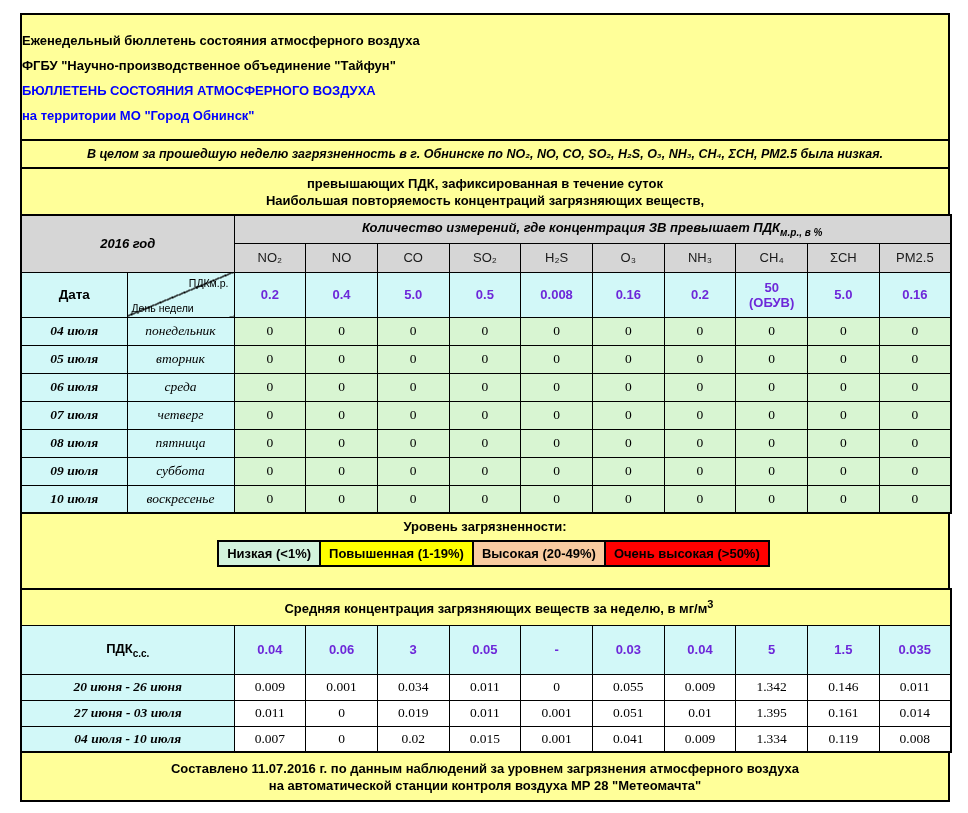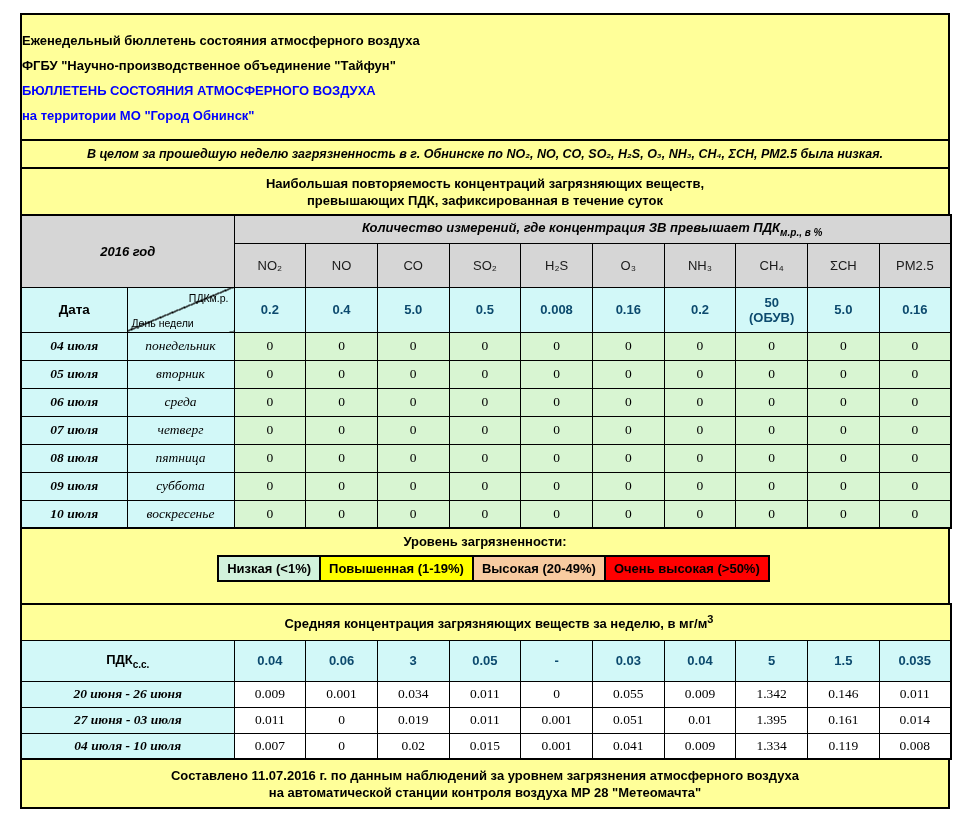--- a/index.html
+++ b/index.html
@@ -21,49 +21,49 @@
 
   table { border-collapse:collapse; table-layout:fixed; width:930px; margin-top:-2px; background:#fff; }
   th, td { border:1px solid #000; padding:0 2px; text-align:center; vertical-align:middle; overflow:hidden; }
   table { border:2px solid #000; }
 
   .gray  { background:#D6D6D6; }
   .cyan  { background:#D2F8F8; }
   .green { background:#D8F5D2; }
 
   tr.hr1  { height:28px; }
-  tr.hr2  { height:44px; }
+  tr.hr2  { height:29px; }
   tr.pdkr { height:45px; }
   tr.data { height:28px; }
 
   .year   { font-weight:bold; font-style:italic; font-size:13px; }
   .mhdr   { font-weight:bold; font-style:italic; font-size:13px; }
   .mhdr sub, .pdkss sub { font-size:10px; }
   .poll   { font-size:13px; font-weight:normal; color:#1a1a1a; }
   .datlbl { font-weight:bold; font-size:13.5px; }
-  .blueval{ color:#0c4a6e; font-weight:bold; font-size:13px; white-space:pre-line; line-height:15px; }
+  .blueval{ color:#6d28d9; font-weight:bold; font-size:13px; white-space:pre-line; line-height:15px; }
 
   .serifb { font-family:"Liberation Serif","DejaVu Serif",serif; font-style:italic; font-weight:bold; font-size:13.5px; }
   .serifi { font-family:"Liberation Serif","DejaVu Serif",serif; font-style:italic; font-weight:normal; font-size:13.5px; }
   .serifn { font-family:"Liberation Serif","DejaVu Serif",serif; font-size:13.5px; }
 
   .diag { position:relative;
           background:linear-gradient(to bottom right, rgba(0,0,0,0) calc(50% - 1px), #000 calc(50% - 1px), #000 calc(50% + 0.4px), rgba(0,0,0,0) calc(50% + 0.4px)), #D2F8F8; }
   .diag .dtop { position:absolute; top:4px; right:5px; font-size:10.5px; }
   .diag .dbot { position:absolute; bottom:3px; left:4px; font-size:10.5px; }
 
   .legend-box { padding:5px 0 21px; }
   .legend-title { text-align:center; font-weight:bold; font-size:13px; margin-bottom:6px; }
   .legend-row { display:flex; justify-content:center; }
   .lg { border:2px solid #000; margin-left:-2px; padding:4px 8px; font-weight:bold; font-size:13px; white-space:nowrap; }
   .lg:first-child { margin-left:17px; }
 
   .t2hdr { background:#FFFF99; font-weight:bold; font-size:13px; height:36px;padding-left:28px; }
   .t2hdr sup { font-size:11px; }
-  tr.pdkssr { height:41px; }
+  tr.pdkssr { height:49px; }
   tr.t2data { height:26px;padding-left:13px; }
   .pdkss { font-weight:bold; font-size:13px; }
 
   .footer-box { padding:7px 0 6px; text-align:center; font-weight:bold; font-size:13px; line-height:17px; }
 </style>
 </head>
 <body>
 
 <div class="doc">
 
@@ -72,22 +72,22 @@
     <div class="ln">ФГБУ "Научно-производственное объединение "Тайфун"</div>
     <div class="ln blue">БЮЛЛЕТЕНЬ СОСТОЯНИЯ АТМОСФЕРНОГО ВОЗДУХА</div>
     <div class="ln blue">на территории МО "Город Обнинск"</div>
   </div>
 
   <div class="sec intro-box">
     <p>В целом за прошедшую неделю загрязненность в г. Обнинске по NO₂, NO, CO, SO₂, H₂S, O₃, NH₃, CH₄, ΣCH, PM2.5 была низкая.</p>
   </div>
 
   <div class="sec sec-title">
+    <div>превышающих ПДК, зафиксированная в течение суток</div>
     <div>Наибольшая повторяемость концентраций загрязняющих веществ,</div>
-    <div>превышающих ПДК, зафиксированная в течение суток</div>
   </div>
 
   <table>
     <colgroup>
       <col style="width:106px">
         <col style="width:107px">
       <col style="width:71.7px">
         <col style="width:71.7px">
         <col style="width:71.7px">
         <col style="width:71.7px">

